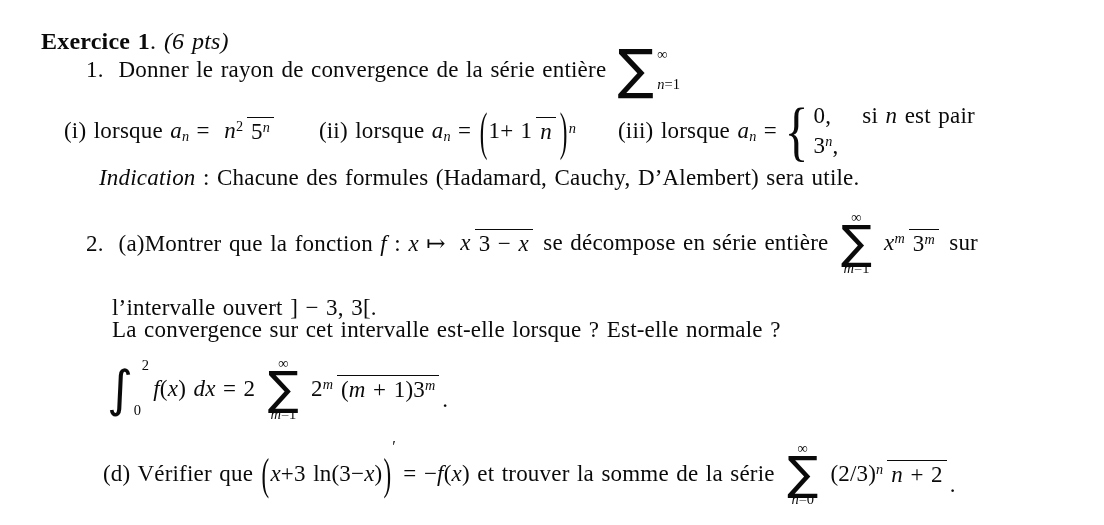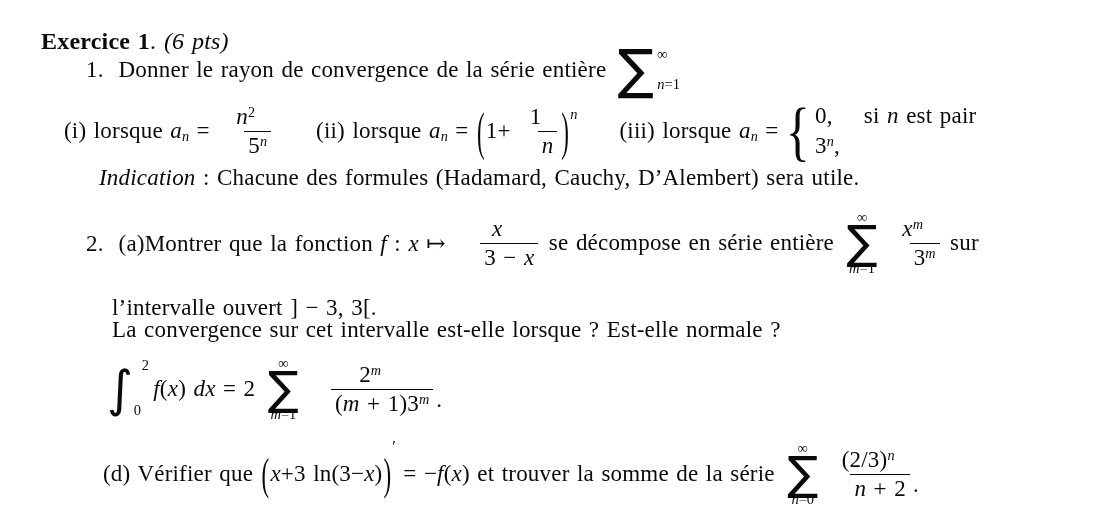--- a/index.html
+++ b/index.html
@@ -30,23 +30,23 @@
   #l-indic{ left:99px;  top:163px; height:30px; }
   #l-q2a  { left:86px;  top:203px; height:80px; }
   #l-int  { left:112px; top:294px; height:28px; }
   #l-conv { left:112px; top:315px; height:30px; }
   #l-qc   { left:103px; top:349px; height:80px; }
   #l-qd   { left:103px; top:432px; height:84px; }
 
   .case { display:flex; align-items:center; }
 
   
-  .frac { display:inline-flex; flex-direction:column; align-items:center; text-align:center; line-height:1.12; margin:0 3px; }
+  .frac { display:inline-flex; flex-direction:row; align-items:center; text-align:center; line-height:1.12; margin:0 3px; }
   .frac .num, .frac .den { padding:1px 4px; }
-  .frac .den { border-top:1.4px solid #0a0a0a;margin-left:24px; }
+  .frac .den { border-top:1.4px solid #0a0a0a; }
 
   
   .sumd { display:inline-flex; flex-direction:column; align-items:center; margin:0 5px; }
   .sumd .lim { font-size:14.5px; line-height:1.05; letter-spacing:0; }
   .sigma { font-family:"DejaVu Sans",sans-serif; line-height:0.78; }
   .s48 { font-size:46px; }
   .s54 { font-size:54px; }
 
   
   .sumi { display:inline-flex; align-items:center; margin:0 4px; }

